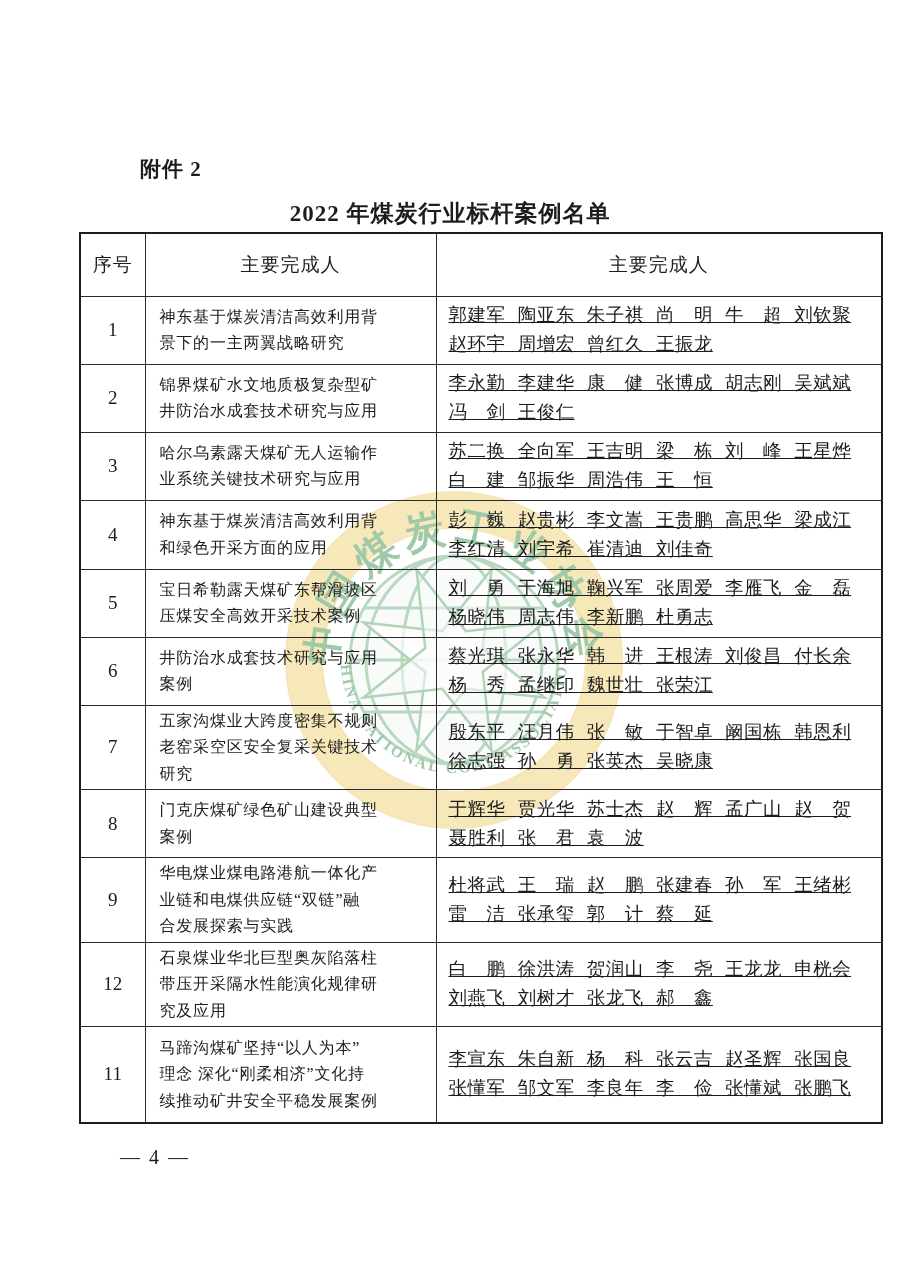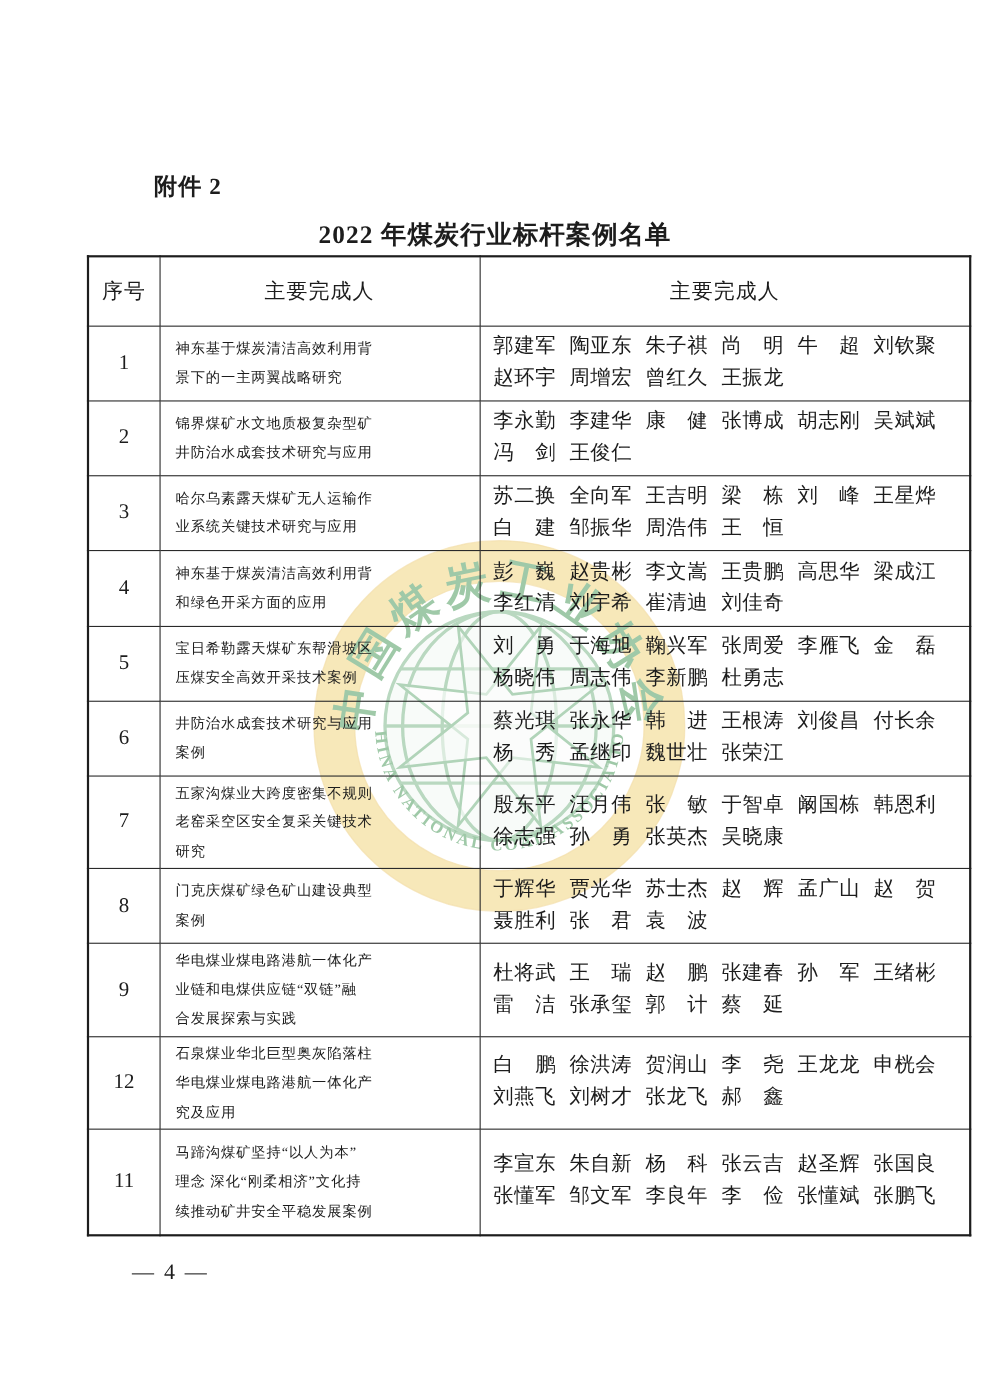--- a/index.html
+++ b/index.html
@@ -49,33 +49,34 @@
     text-align: center;
     height: 63px;
     letter-spacing: 1px;
   }
   td.no-cell {
     text-align: center;
     font-size: 19px;
     font-family: "Liberation Serif", "DejaVu Serif", serif;
   }
   td.case-cell {
-    font-size: 13px;
+    font-size: 16px;
     line-height: 26.5px;
     padding: 2px 6px 2px 14px;
     white-space: pre-line;
     letter-spacing: 0.8px;
   }
   td.people-cell {
     font-size: 18.5px;
     line-height: 29px;
     padding: 2px 4px 2px 12px;
     white-space: pre-line;
     word-spacing: 7px;
     letter-spacing: 0.5px;
+    text-decoration: underline;
   }
   .page-number {
     position: absolute; left: 120px; top: 1146px;
     font-size: 20px; letter-spacing: 2px;
   }
   .wm-text-cn {
     font-size: 41px; font-weight: 700;
     fill: #85ba90;
     letter-spacing: 7px;
     font-family: "Liberation Serif", "DejaVu Serif", serif;
@@ -200,21 +201,21 @@
         <td class="no-cell">9</td>
         <td class="case-cell">华电煤业煤电路港航一体化产
 业链和电煤供应链“双链”融
 合发展探索与实践</td>
         <td class="people-cell">杜将武 王　瑞 赵　鹏 张建春 孙　军 王绪彬
 雷　洁 张承玺 郭　计 蔡　延</td>
       </tr>
       <tr style="height:82px">
         <td class="no-cell">12</td>
         <td class="case-cell">石泉煤业华北巨型奥灰陷落柱
-华电煤业煤电路港航一体化产
+带压开采隔水性能演化规律研
 究及应用</td>
         <td class="people-cell">白　鹏 徐洪涛 贺润山 李　尧 王龙龙 申桄会
 刘燕飞 刘树才 张龙飞 郝　鑫</td>
       </tr>
       <tr style="height:96px">
         <td class="no-cell">11</td>
         <td class="case-cell">马蹄沟煤矿坚持“以人为本”
 理念 深化“刚柔相济”文化持
 续推动矿井安全平稳发展案例</td>
         <td class="people-cell">李宣东 朱自新 杨　科 张云吉 赵圣辉 张国良

